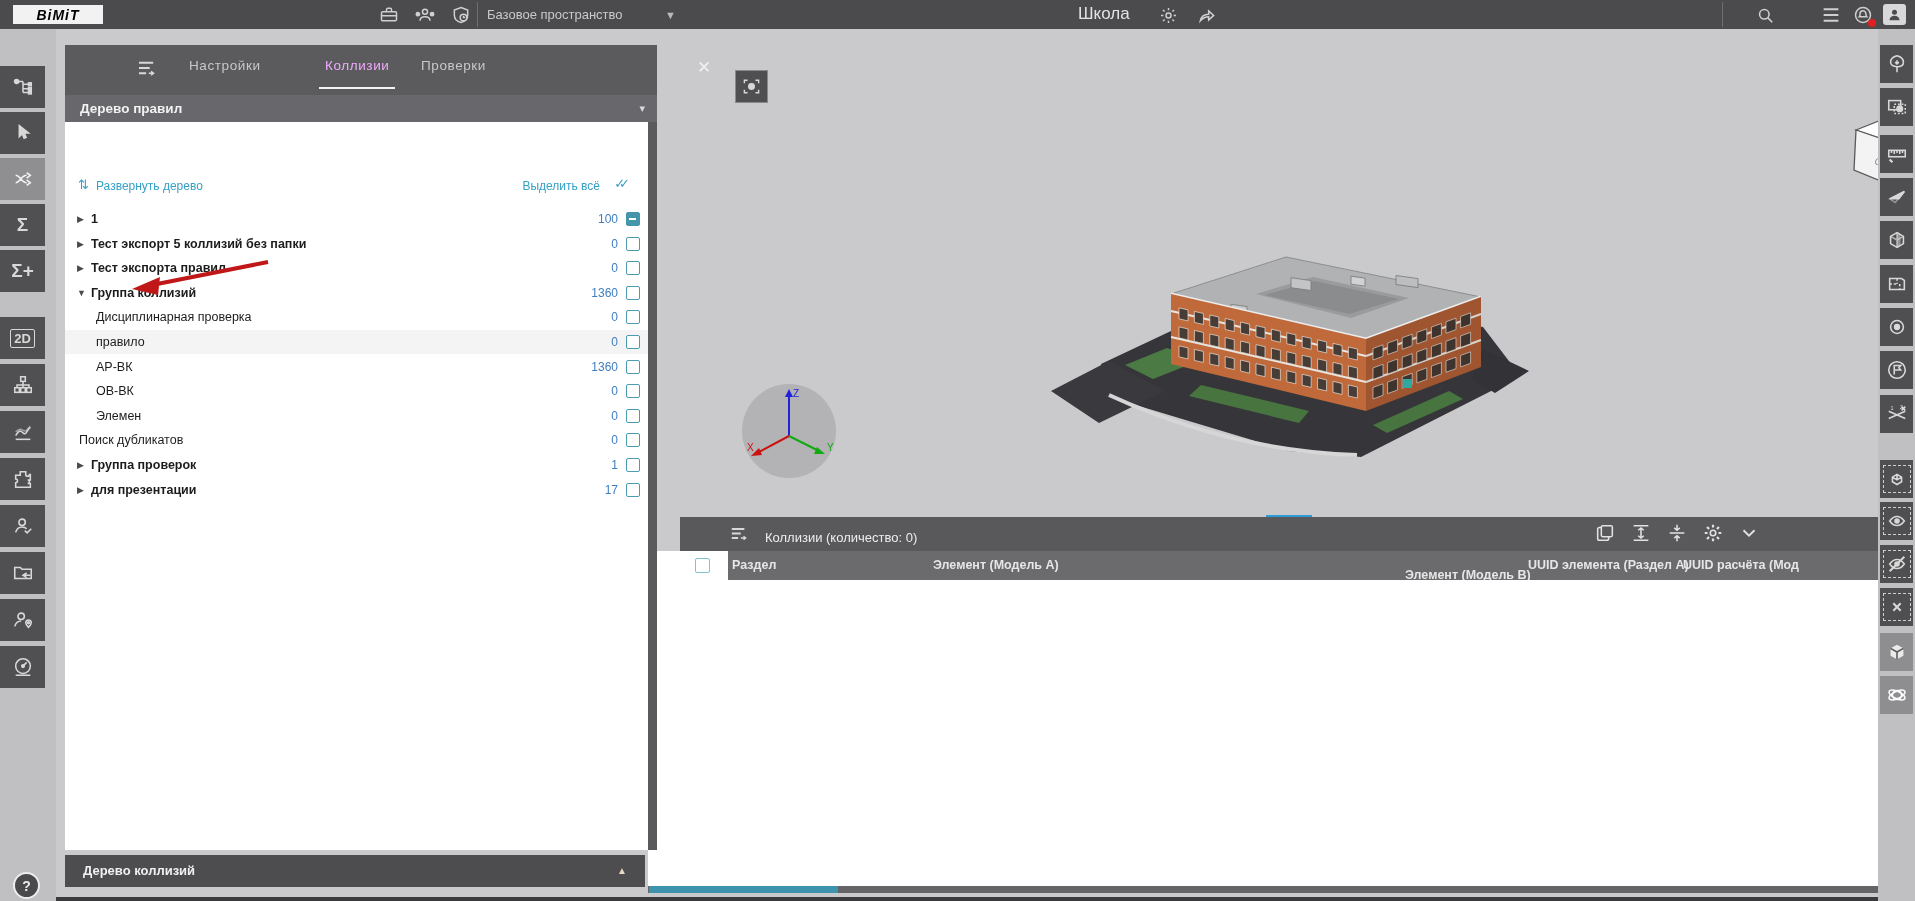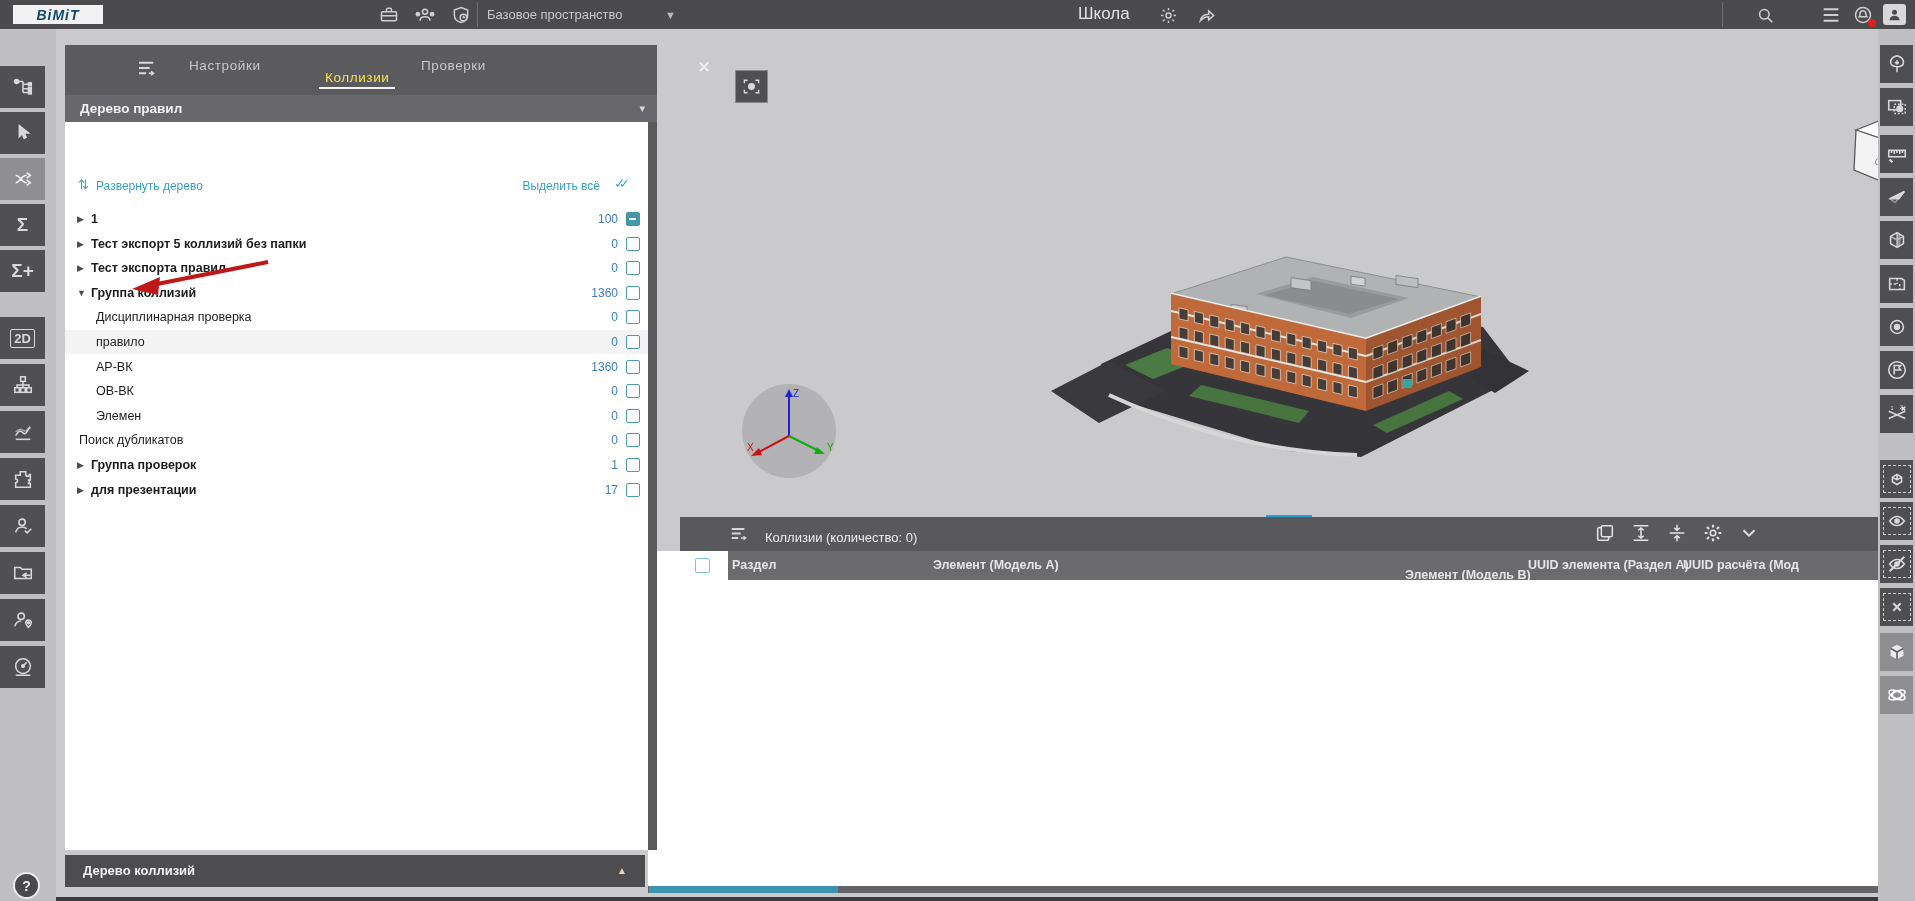--- a/index.html
+++ b/index.html
@@ -1,21 +1,21 @@
 <!DOCTYPE html>
 <html><head>
 <meta charset="utf-8">
 <style>
   * { margin:0; padding:0; box-sizing:border-box; }
   html,body { width:1915px; height:901px; overflow:hidden; font-family:"Liberation Sans", sans-serif; }
   .app { position:relative; width:1915px; height:901px; background:#c6c6c8; }
 
   
   .topbar { position:absolute; left:0; top:0; width:1915px; height:29px; background:#4b4b4d; z-index:50; display:flex; align-items:center; }
-  .logo-box { position:absolute; left:13px; top:5px; width:90px; height:19px; background:#f2f2f2; color:#0c4a6e; font-weight:bold; font-style:italic; font-size:14px; display:flex; align-items:center; justify-content:center; letter-spacing:1px; }
+  .logo-box { position:absolute; left:13px; top:5px; width:90px; height:19px; background:#f2f2f2; color:#000000; font-weight:bold; font-style:italic; font-size:14px; display:flex; align-items:center; justify-content:center; letter-spacing:1px; }
   .tb-icon { position:absolute; top:4px; width:22px; height:22px; color:#cfcfcf; display:flex; align-items:center; justify-content:center; }
   .tb-divider { position:absolute; top:2px; width:1px; height:25px; background:#6e6e70; }
   .workspace { position:absolute; left:487px; top:0; height:29px; display:flex; align-items:center; color:#c9c9c9; font-size:13px; }
   .ws-chevron { position:absolute; left:665px; top:9px; color:#b9b9b9; font-size:11px; }
   .project-title { position:absolute; left:1078px; top:4px; color:#e3e3e3; font-size:17px; }
   .bell-dot { position:absolute; right:-2px; bottom:-1px; width:8px; height:8px; border-radius:50%; background:#e02020; }
   .avatar-box { position:absolute; left:1883px; top:4px; width:23px; height:21px; background:#d8d8da; border-radius:3px; display:flex; align-items:center; justify-content:center; color:#4b4b4d; }
 
   
   .left-rail { position:absolute; left:0; top:29px; width:56px; height:872px; background:#c0c0c2; z-index:40; }
@@ -47,21 +47,21 @@
   .th-label { position:absolute; top:7px; color:#e6e6e8; font-size:12.5px; font-weight:bold; white-space:nowrap; }
   .table-body { position:absolute; left:0; top:63px; width:1232px; height:306px; background:#ffffff; }
   .hscroll { position:absolute; left:0; top:369px; width:1232px; height:7px; background:#646466; }
   .hscroll-thumb { position:absolute; left:1px; top:0; width:189px; height:7px; background:#3d93ae; }
   .drag-handle { position:absolute; left:618px; top:-2px; width:46px; height:4px; background:#2b9cd8; }
 
   
   .left-panel { position:absolute; left:65px; top:45px; width:592px; height:805px; z-index:20; }
   .tabbar { position:absolute; left:0; top:0; width:592px; height:50px; background:#5b5b5d; }
   .tab { position:absolute; top:13px; font-size:13.5px; letter-spacing:0.6px; color:#c7c7c9; }
-  .tab.active { color:#fde047;margin-top:12px; }
+  .tab.active { color:#f0abfc; }
   .tab-underline { position:absolute; left:254px; top:42px; width:76px; height:2px; background:#f2f2f2; }
   .panel-menu-icon { position:absolute; left:72px; top:15px; color:#d8d8d8; }
   .panel-close { position:absolute; left:632px; top:12px; color:#f0f0f0; font-size:17px; }
   .section-header { position:absolute; left:0; top:50px; width:592px; height:27px; background:#68686c; color:#f2f2f2; font-weight:bold; font-size:13.5px; line-height:27px; padding-left:15px; }
   .section-chevron { position:absolute; right:12px; top:0; font-size:11px; font-weight:normal; color:#d9d9db; }
   .tree-area { position:absolute; left:0; top:77px; width:583px; height:728px; background:#ffffff; overflow:hidden; }
   .vscroll { position:absolute; left:583px; top:77px; width:9px; height:728px; background:#5a5a5c; }
   .expand-row { position:absolute; left:0; top:52px; width:583px; height:24px; font-size:12px; }
   .link-teal { color:#35a0c6; }
   .tree-row { position:absolute; left:0; width:583px; height:24px; font-size:12.5px; color:#1c1c1c; display:flex; align-items:center; }

